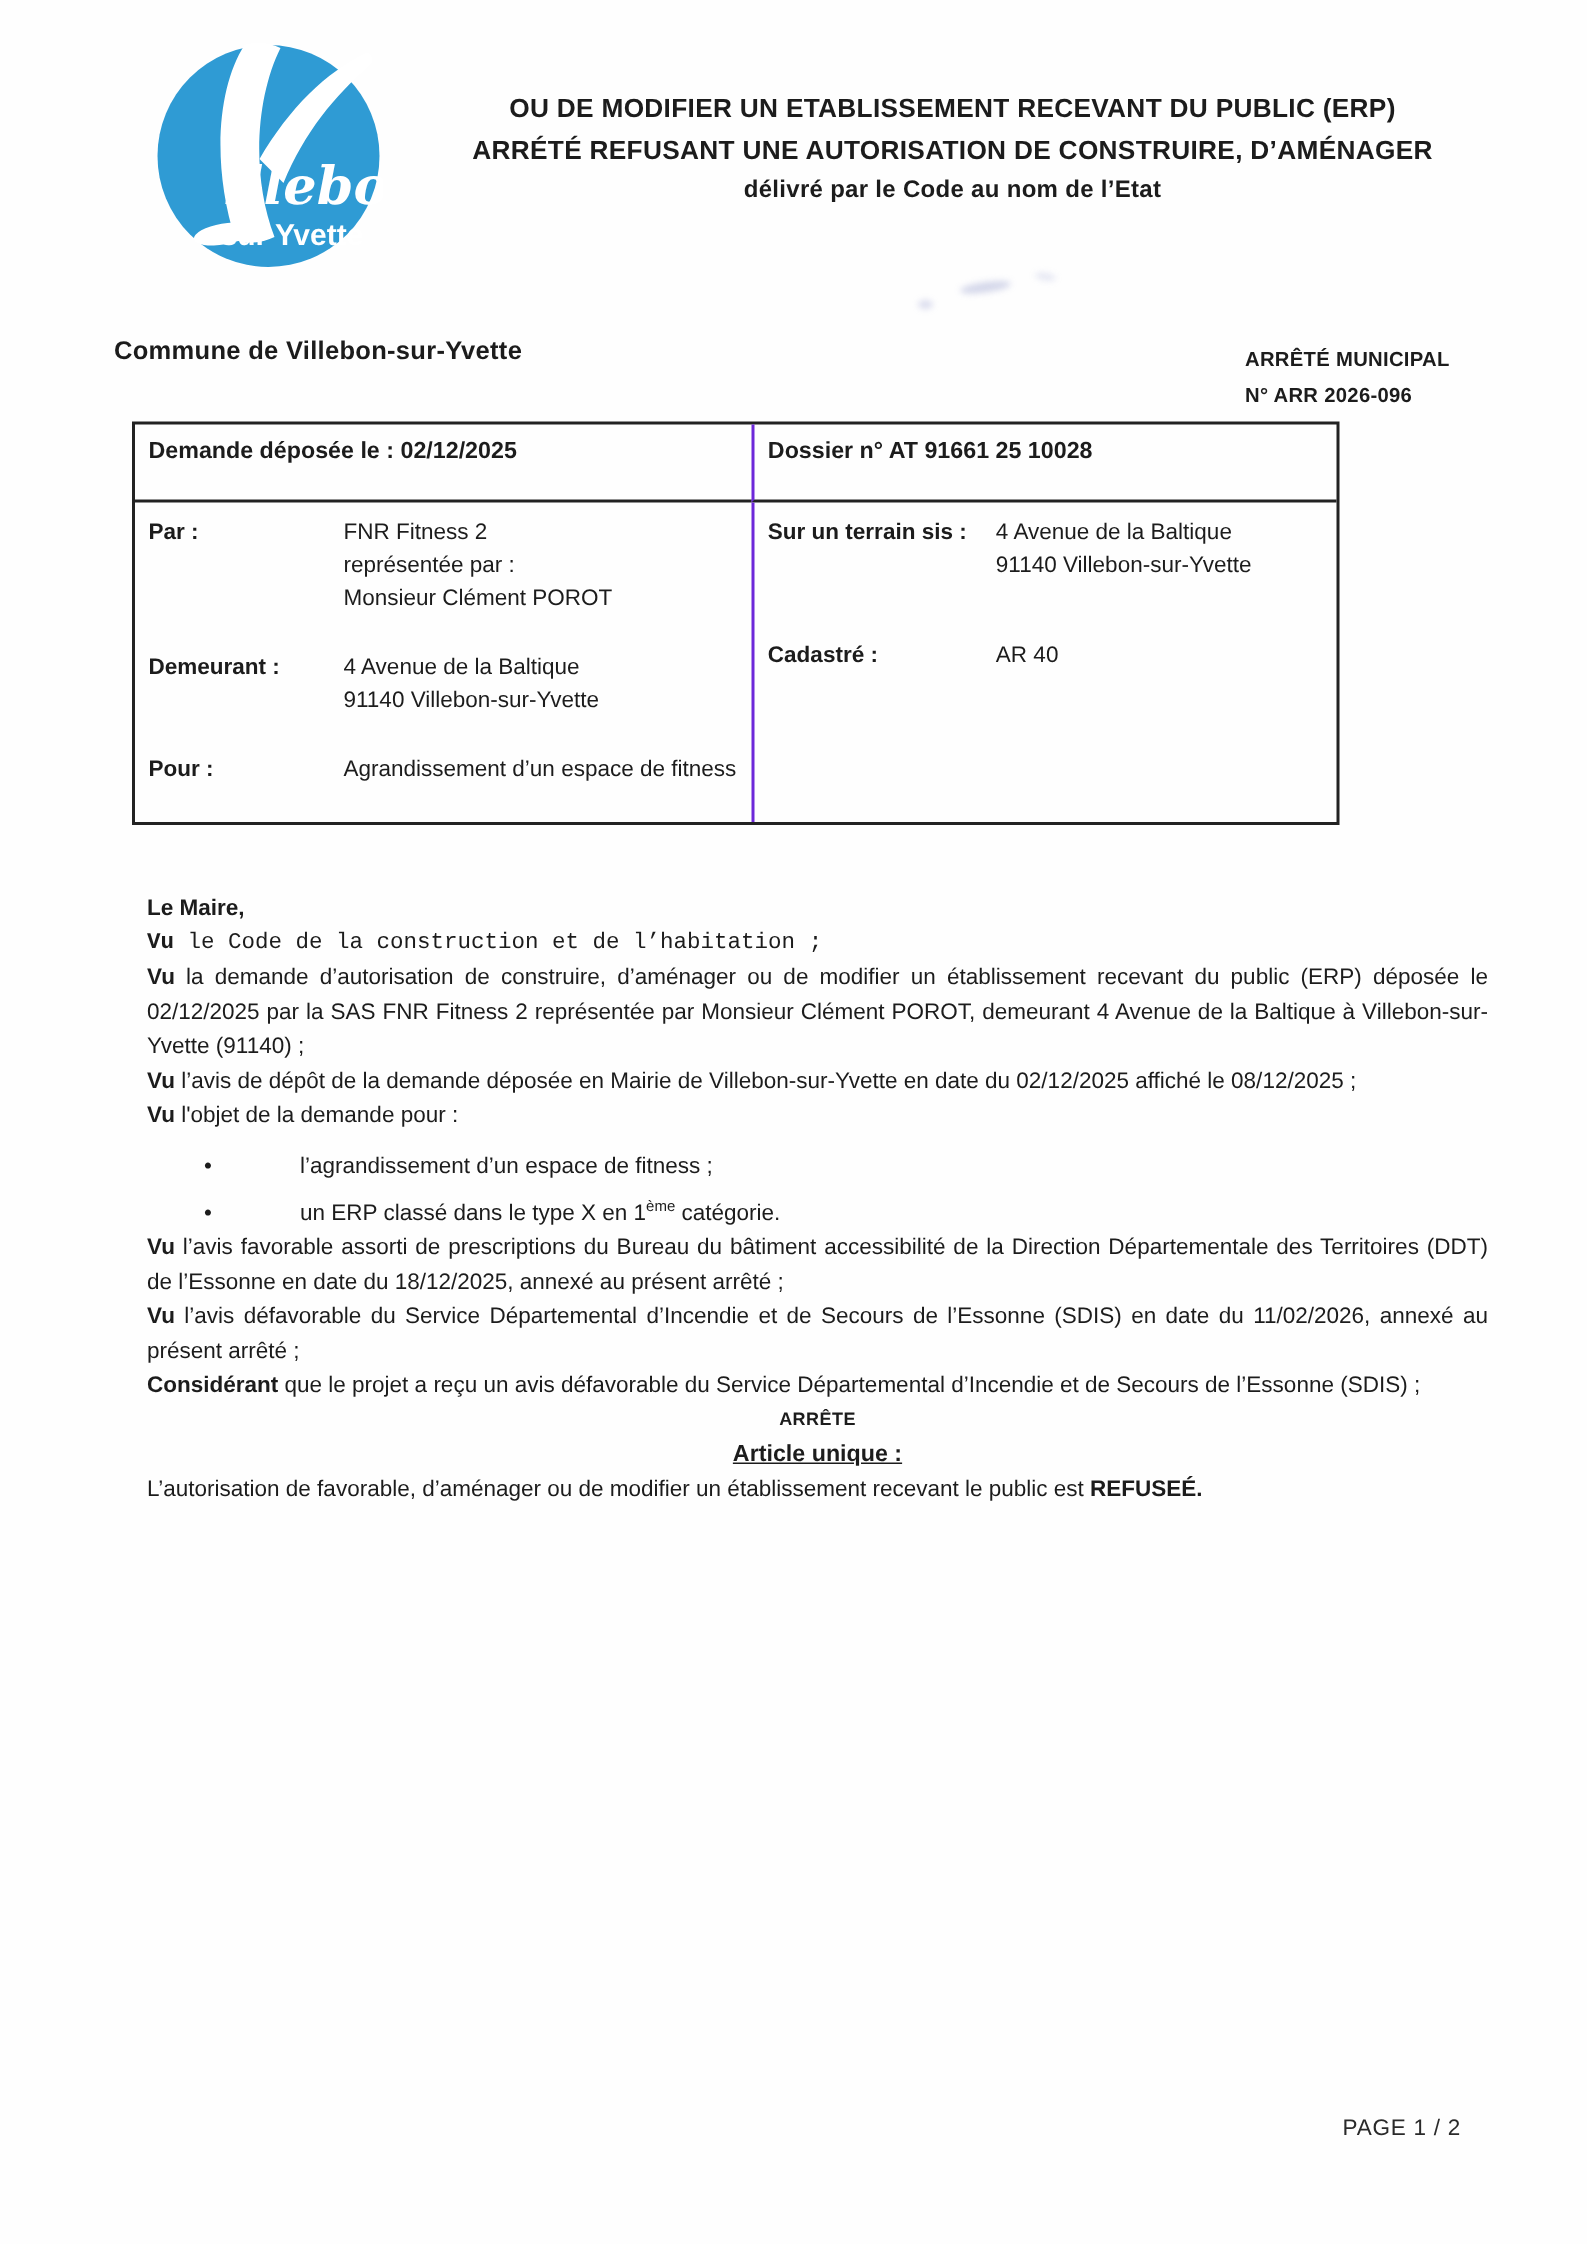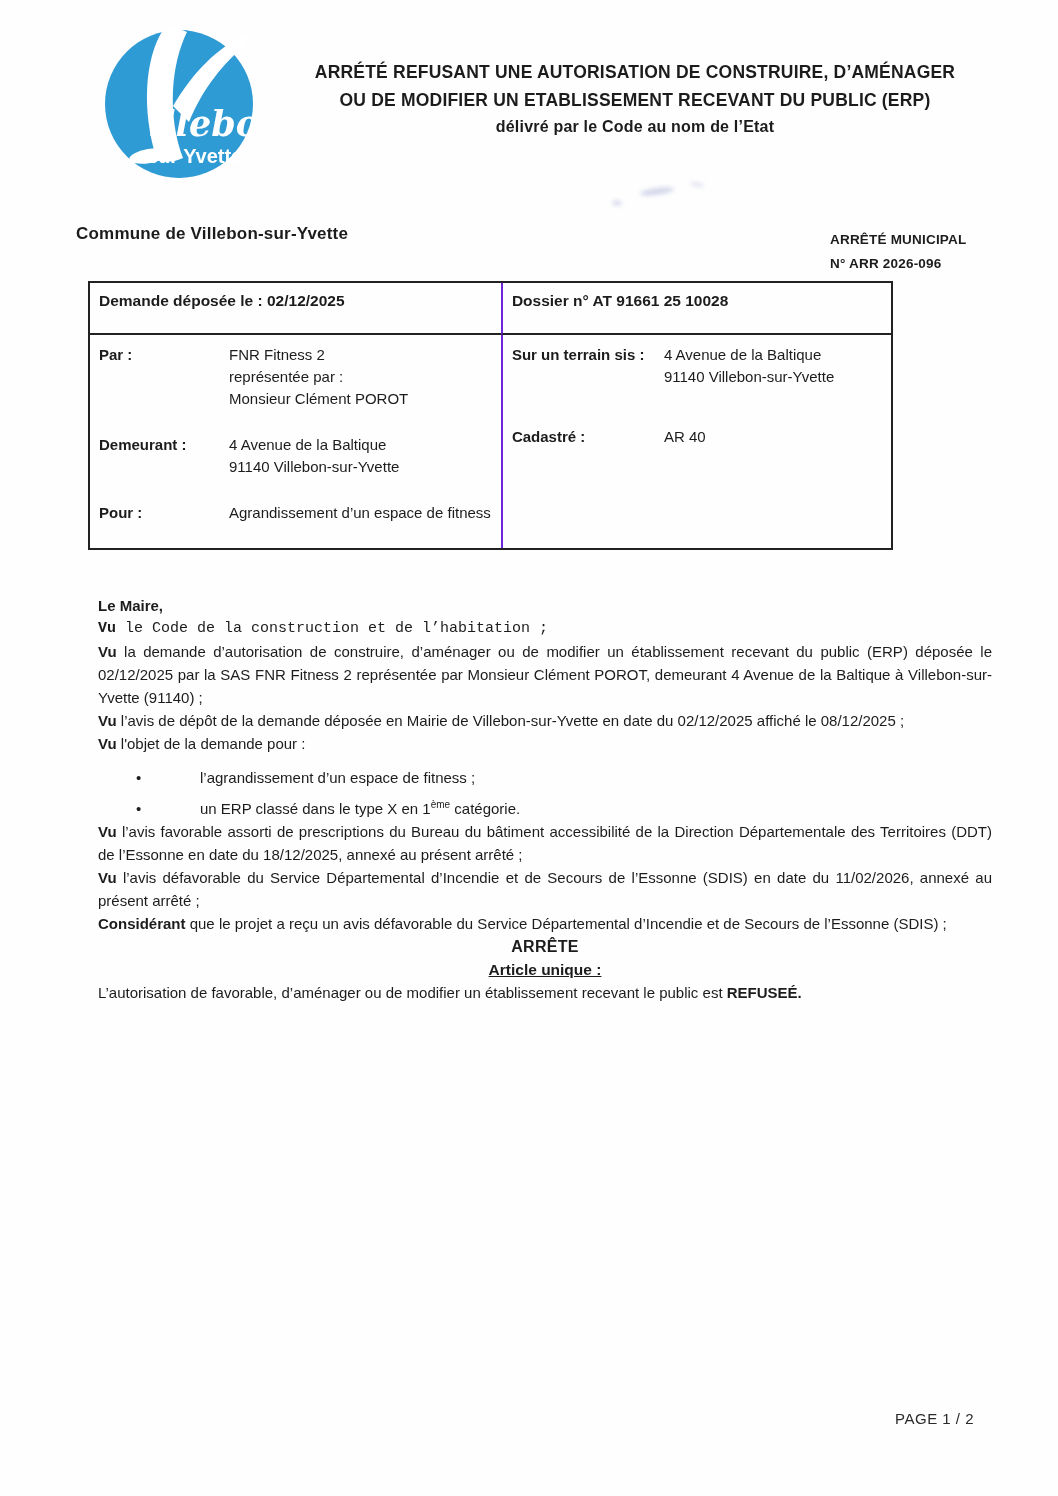--- a/index.html
+++ b/index.html
@@ -71,21 +71,21 @@
   .p-just { text-align: justify; text-align-last: left; }
   .lead-bold { font-weight: bold; }
   .mt20 { margin-top: 20px; font-family: Liberation Mono, monospace; } .mt10 { margin-top: 10px; } .mt4 { margin-top: 4px; }
   .mt2 { margin-top: 2px; }   .mt11 { margin-top: 11px; } .mt8 { margin-top: 8px; }
   .mt42 { margin-top: 42px; } .mt39 { margin-top: 39px; } .mt62 { margin-top: 62px; }
   .mt24 { margin-top: 24px; } .mt7 { margin-top: 7px; }
   .bullet { display: flex; margin-left: 38px; }
   .bullet .dot { flex: 0 0 64px; }
   sup { font-size: 10px; vertical-align: super; line-height: 0; }
   .centered { text-align: center; }
-  .arrete-heading { font-weight: bold; font-size: 16px; letter-spacing: .3px; }
+  .arrete-heading { font-weight: bold; font-size: 12px; letter-spacing: .3px; }
   .article-heading { font-weight: bold; text-decoration: underline; font-size: 15.5px; }
 
   
   .footer-page {
     position: absolute; right: 84px; top: 1410px;
     font-size: 15px; color: #2a2a2a; letter-spacing: .5px;
   }
 </style>
 </head>
 <body>
@@ -97,22 +97,22 @@
       <circle cx="76" cy="78" r="74" fill="#2f9bd4"></circle>
       <path d="M60,4 C42,32 38,84 54,134 C62,137 72,136 80,132 C64,90 68,38 84,6 C76,2 67,2 60,4 Z" fill="#ffffff"></path>
       <path d="M70,80 C90,46 114,22 142,9 C146,12 146,14 144,17 C120,38 100,62 86,96 Z" fill="#ffffff"></path>
       <ellipse cx="46" cy="130" rx="20" ry="7" fill="#ffffff" transform="rotate(-10 46 130)"></ellipse>
       <text x="46" y="110" font-family="DejaVu Serif, serif" font-style="italic" font-weight="bold" font-size="35" fill="#ffffff">illebon</text>
       <text x="44" y="137" font-family="Liberation Sans, sans-serif" font-weight="bold" font-size="20" fill="#ffffff">sur Yvette</text>
     </svg>
   </div>
 
   <div class="title-block">
+    <div class="title-line">OU DE MODIFIER UN ETABLISSEMENT RECEVANT DU PUBLIC (ERP)</div>
     <div class="title-line">ARRÉTÉ REFUSANT UNE AUTORISATION DE CONSTRUIRE, D’AMÉNAGER</div>
-    <div class="title-line">OU DE MODIFIER UN ETABLISSEMENT RECEVANT DU PUBLIC (ERP)</div>
     <div class="title-sub">délivré par le Code au nom de l’Etat</div>
   </div>
 
   <div class="smudge s1"></div>
   <div class="smudge s2"></div>
   <div class="smudge s3"></div>
 
   <div class="commune">Commune de Villebon-sur-Yvette</div>
   <div class="municipal">
     <div>ARRÊTÉ MUNICIPAL</div>

